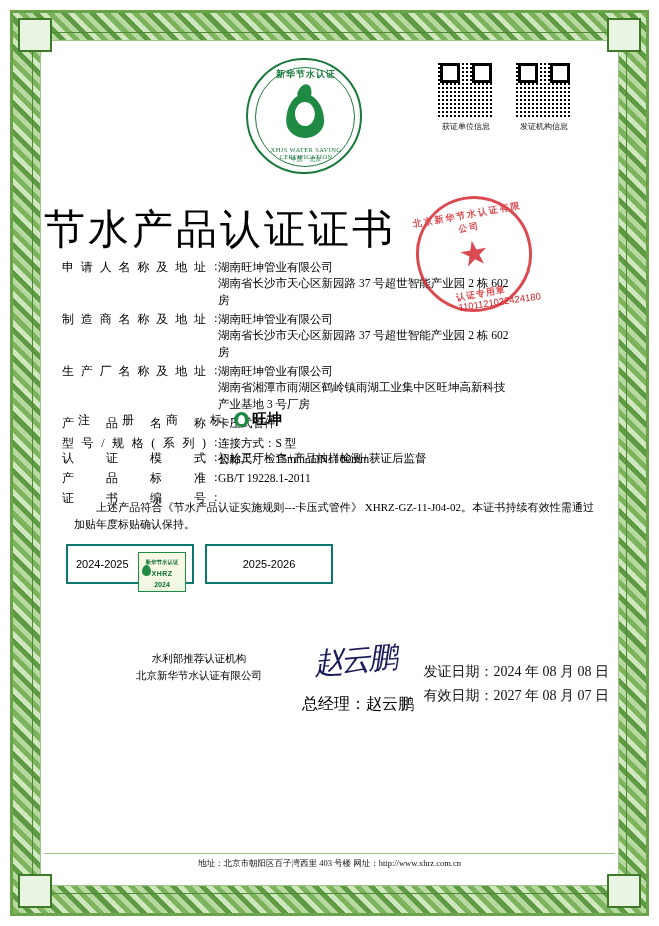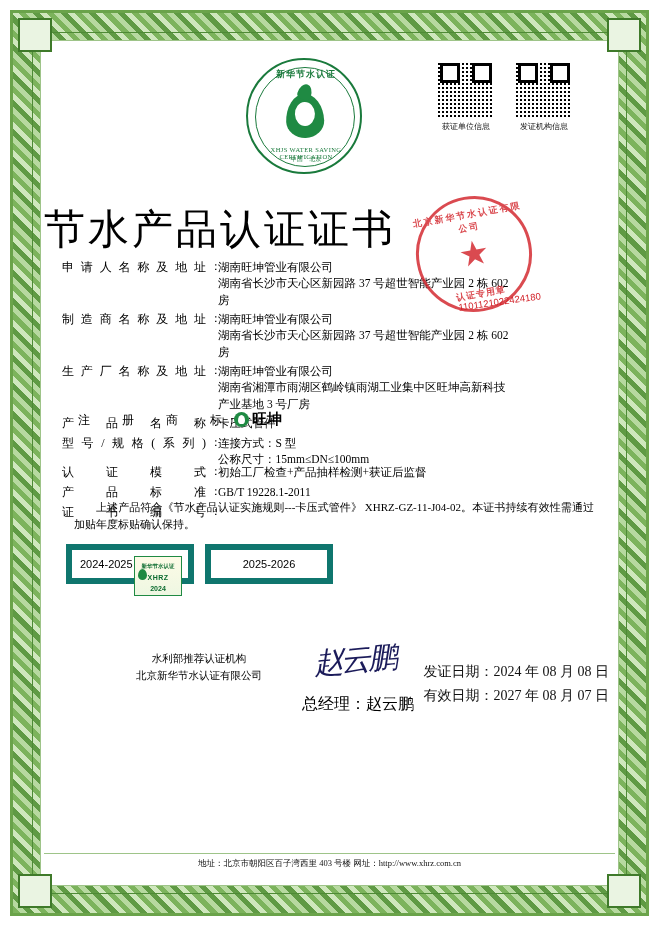--- a/index.html
+++ b/index.html
@@ -230,21 +230,21 @@
     position: absolute;
     left: 4px; top: 3px;
     width: 7px; height: 9px;
     background: #fff;
     border-radius: 50% 50% 50% 50% / 60% 60% 40% 40%;
   }
 
   
   .fields2 {
     position: absolute;
-    left: 18px; top: 420px;
+    left: 18px; top: 406px;
     width: 540px;
     font-size: 11.5px;
   }
 
   
   .statement {
     position: absolute;
     left: 30px; top: 455px;
     width: 520px;
     font-size: 11px;
@@ -256,21 +256,21 @@
   
   .year-boxes {
     position: absolute;
     left: 22px; top: 500px;
     width: 534px;
     display: flex;
     gap: 11px;
   }
   .ybox {
     width: 128px; height: 40px;
-    border: 6px solid #0f766e;
+    border: 2px solid #0f766e;
     position: relative;
     display: flex;
     align-items: center;
     justify-content: center;
     font-size: 11px;
     font-family: "Liberation Sans", sans-serif;
   }
   .ybox.with-stamp { justify-content: flex-start; padding-left: 8px; }
   .stamp-label {
     position: absolute;

